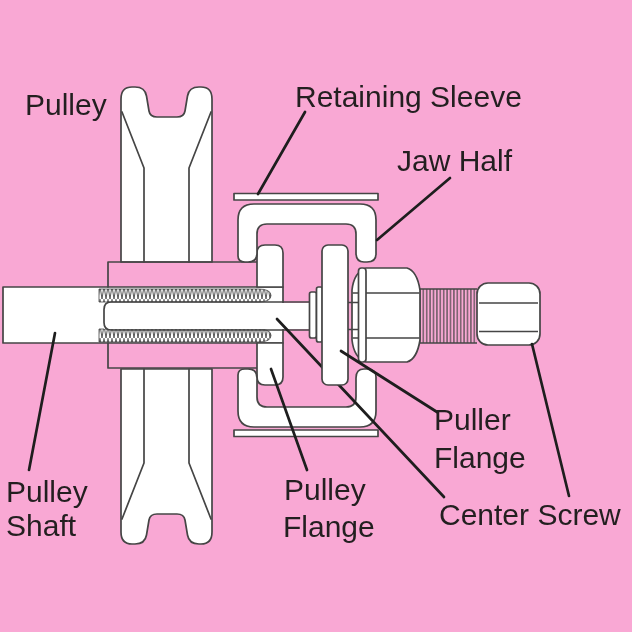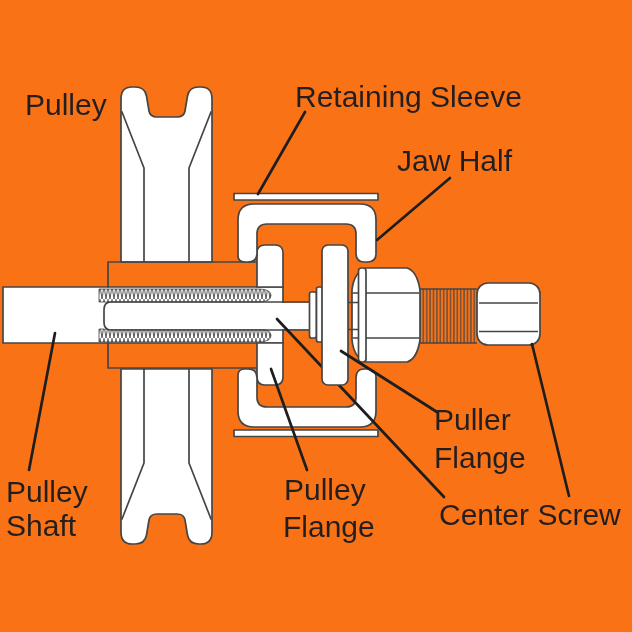--- a/index.html
+++ b/index.html
@@ -1,16 +1,16 @@
 <!DOCTYPE html>
 <html><head>
 <meta charset="utf-8">
 <style>
   html,body{margin:0;padding:0;background:#ffffff;}
-  .stage{width:632px;height:632px;position:relative;background:#f97316;overflow:hidden;}
+  .stage{width:632px;height:632px;position:relative;background:#f9a8d4;overflow:hidden;}
   svg{display:block;}
   .part{fill:#ffffff;stroke:#454545;stroke-width:1.7;stroke-linejoin:round;}
   .pline{fill:none;stroke:#454545;stroke-width:1.7;stroke-linejoin:round;stroke-linecap:round;}
   .thin{fill:none;stroke:#454545;stroke-width:1.3;}
   .leader{fill:none;stroke:#1e1e1e;stroke-width:2.7;stroke-linecap:round;}
   .lbl{font-family:"Liberation Sans","DejaVu Sans",sans-serif;font-size:30px;fill:#231f20;}
 </style>
 </head>
 <body>
 

